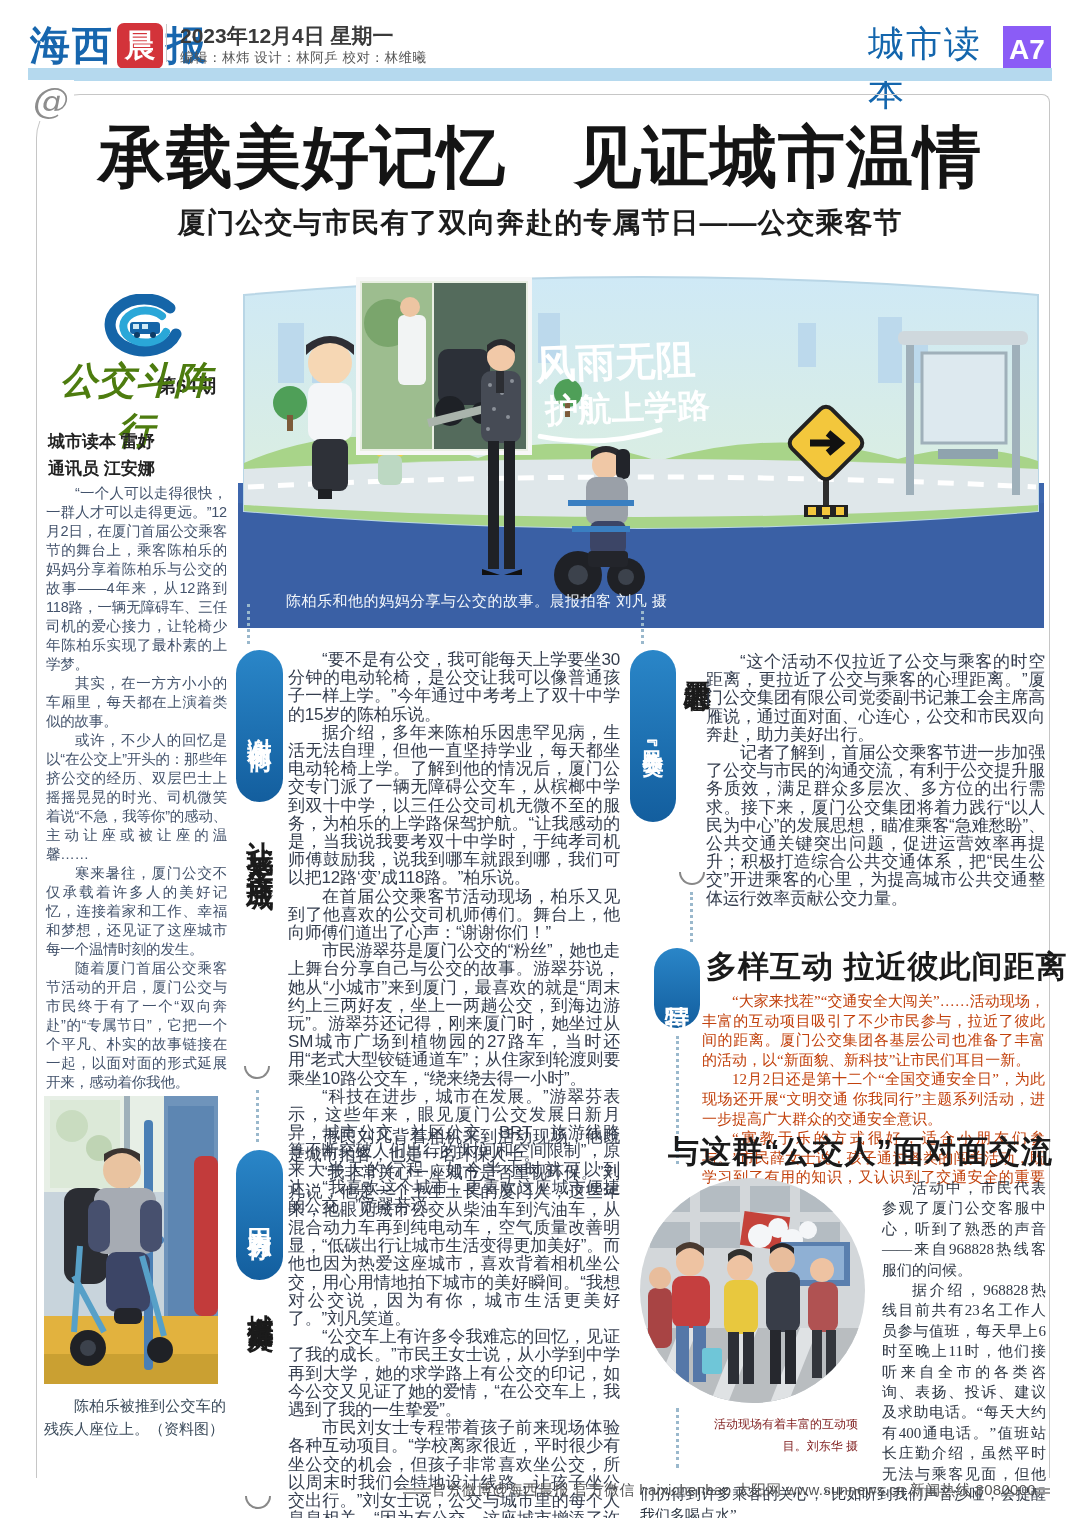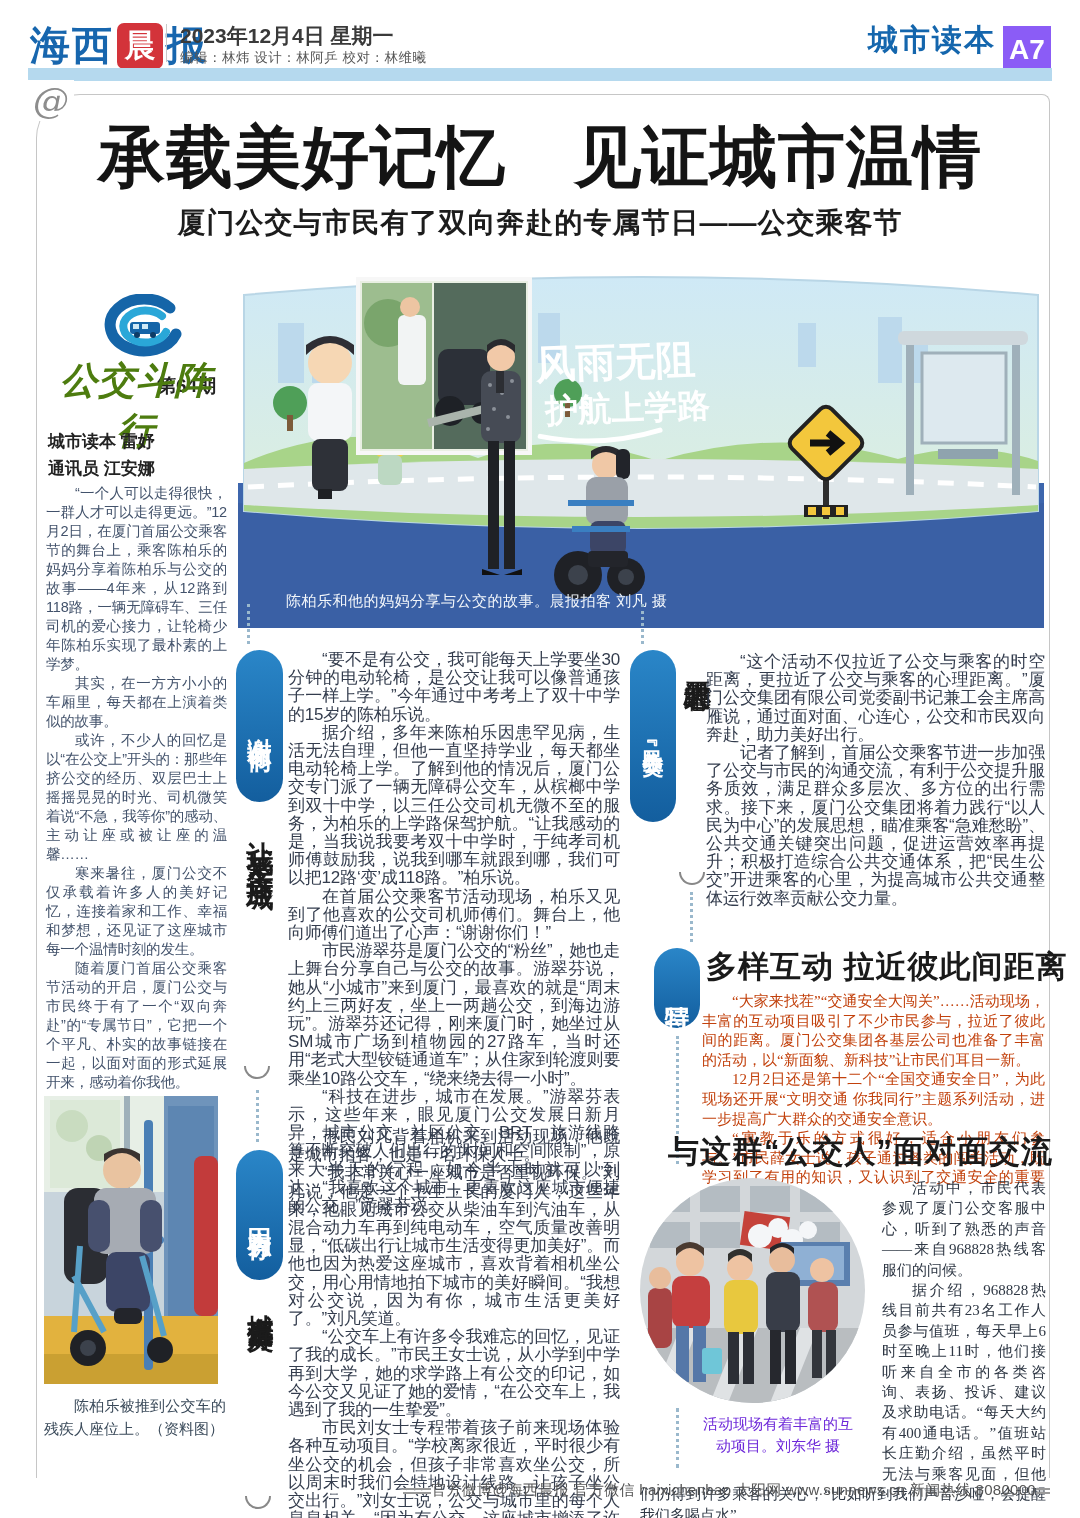--- a/index.html
+++ b/index.html
@@ -10,21 +10,21 @@
     font-family:"Liberation Sans","DejaVu Sans",sans-serif;
     color:#333;
   }
   
   .masthead-logo { position:absolute; left:30px; top:18px; display:flex; align-items:center; }
   .logo-char { font-family:"Liberation Serif","DejaVu Serif",serif; font-weight:bold; font-size:40px; color:#1766ae; letter-spacing:2px; }
   .logo-box { width:46px; height:46px; background:#d3333a; border-radius:7px; color:#fff; display:flex; align-items:center; justify-content:center; font-family:"Liberation Serif","DejaVu Serif",serif; font-size:31px; font-weight:bold; margin:0 3px; }
   .mast-divider { position:absolute; left:166px; top:24px; width:1px; height:38px; background:#c9c9c9; }
   .mast-date { position:absolute; left:180px; top:22px; font-size:21px; font-weight:bold; color:#3a3a3a; }
   .mast-staff { position:absolute; left:180px; top:49px; font-size:13.5px; color:#555; letter-spacing:0.5px; }
-  .mast-section { position:absolute; left:868px; top:20px; width:128px; font-size:30px; font-weight:700; color:#1466ad; letter-spacing:2px; }
+  .mast-section { position:absolute; left:868px; top:20px; width:128px; font-size:36px; font-weight:400; color:#1466ad; letter-spacing:2px; }
   .mast-pageno { position:absolute; left:1003px; top:26px; width:48px; height:48px; background:#8b5cf6; color:#fff; font-size:28px; font-weight:bold; display:flex; align-items:center; justify-content:center; }
   .blue-bar { position:absolute; left:28px; top:68px; width:1024px; height:13px; background:#b5d9ee; }
   
   .frame { position:absolute; left:36px; top:94px; width:1014px; height:1384px;
     border:1px solid #c6c6c6; border-bottom:none; border-radius:44px 8px 0 0; }
   .at-mark { position:absolute; left:28px; top:80px; font-family:"DejaVu Serif","Liberation Serif",serif; font-style:italic; font-size:36px; color:#8d8d8d; background:#fff; padding:0 5px; }
   
   .headline { position:absolute; left:0; top:112px; width:1080px; text-align:center;
     font-size:67px; font-weight:900; color:#141414; letter-spacing:1px; }
   .subheadline { position:absolute; left:0; top:204px; width:1080px; text-align:center;
@@ -54,21 +54,21 @@
   .body-col { position:absolute; text-align:justify; color:#333c4d; font-size:17px; line-height:18.2px; letter-spacing:-0.2px; }
   .body-col p { text-indent:2em; }
   .serif-col { font-family:"Liberation Serif","DejaVu Serif",serif; color:#c2410c; font-size:15px; line-height:19.6px; letter-spacing:0; }
   .sec-headline { position:absolute; font-size:31px; font-weight:900; color:#1a1a1a; letter-spacing:1px; }
   
   .story2 { position:absolute; left:640px; top:1178px; width:406px; text-align:justify;
     font-family:"Liberation Serif","DejaVu Serif",serif; color:#2e3744; font-size:15px; line-height:20.4px; }
   .story2 p { text-indent:2em; }
   .story2-float { float:left; width:232px; height:300px; shape-outside:margin-box; margin-right:10px; }
   .circle-photo { width:225px; height:225px; border-radius:50%; overflow:hidden; }
-  .circle-caption { margin-top:10px; margin-left:58px; width:160px; font-size:15px; line-height:22px; color:#6d28d9; font-family:"Liberation Sans","DejaVu Sans",sans-serif; text-align:center; }
+  .circle-caption { margin-top:10px; margin-left:58px; width:160px; font-size:12px; line-height:22px; color:#7f1d1d; font-family:"Liberation Sans","DejaVu Sans",sans-serif; text-align:right; }
   
   .footer { position:absolute; left:36px; top:1481px; width:1014px; display:flex; align-items:center; justify-content:flex-end; gap:0; }
   .fline { height:6px; border-top:2px solid #9a9a9a; border-bottom:2px solid #9a9a9a; }
   .fline-l { width:28px; } .fline-r { width:14px; }
   .footer-text { font-size:15px; color:#555; letter-spacing:0.3px; }
 </style>
 </head>
 <body>
 
 <div class="page">

